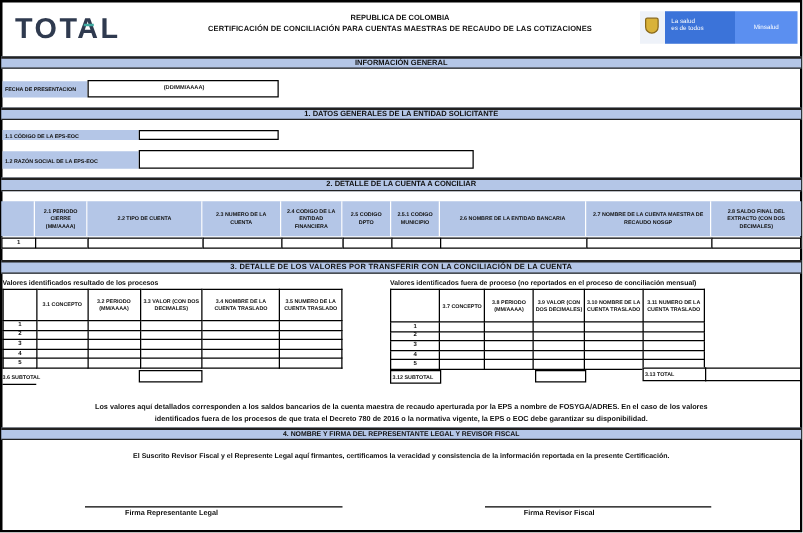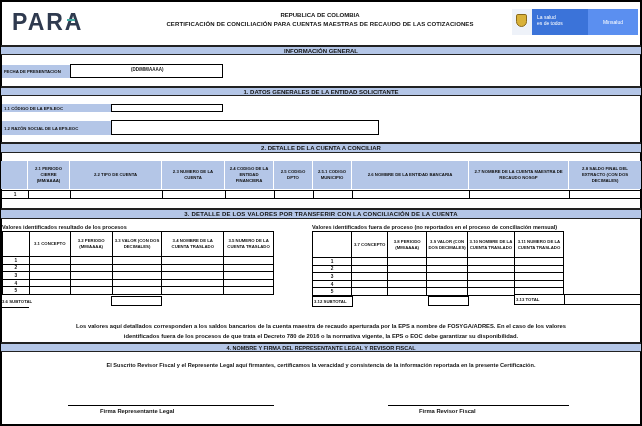--- a/index.html
+++ b/index.html
@@ -17,21 +17,21 @@
   table.grid td { border: 1px solid #000; height: 7.6px; font-size: 4.8px; font-weight: bold; text-align: center; background: #fff; }
   .sub { position: absolute; font-weight: bold; font-size: 4.3px; }
   .para { position: absolute; font-weight: bold; text-align: center; }
 </style>
 </head>
 <body>
 
 <div class="frame" style="left:0;top:0;width:642px;height:426px;"></div>
 
 <div class="abs" style="left:12px;top:9px;font-size:23px;font-weight:bold;letter-spacing:2px;color:#2f3a4f;">
-  <span>PARA</span>
+  <span>TOTAL</span>
 </div>
 <div class="abs" style="left:67px;top:19px;width:8px;height:2px;background:#3fa9a0;"></div>
 
 <div class="abs" style="left:140px;top:12px;width:360px;text-align:center;font-size:6px;font-weight:bold;">REPUBLICA DE COLOMBIA</div>
 <div class="abs" style="left:115px;top:21px;width:410px;text-align:center;font-size:6px;font-weight:bold;letter-spacing:0.1px;">CERTIFICACIÓN DE CONCILIACIÓN PARA CUENTAS MAESTRAS DE RECAUDO DE LAS COTIZACIONES</div>
 
 <div class="abs" style="left:512px;top:9px;width:126px;height:26px;background:#eef2f9;">
   <div class="abs" style="left:4px;top:5px;width:11px;height:13px;border-radius:2px 2px 6px 6px;background:#d9b23a;border:1px solid #8a6a1c;"></div>
   <div class="abs" style="left:20px;top:0;width:56px;height:26px;background:#3b73d9;color:#fff;font-size:5px;padding:6px 0 0 5px;line-height:1.15;">
     <div>La salud</div>

